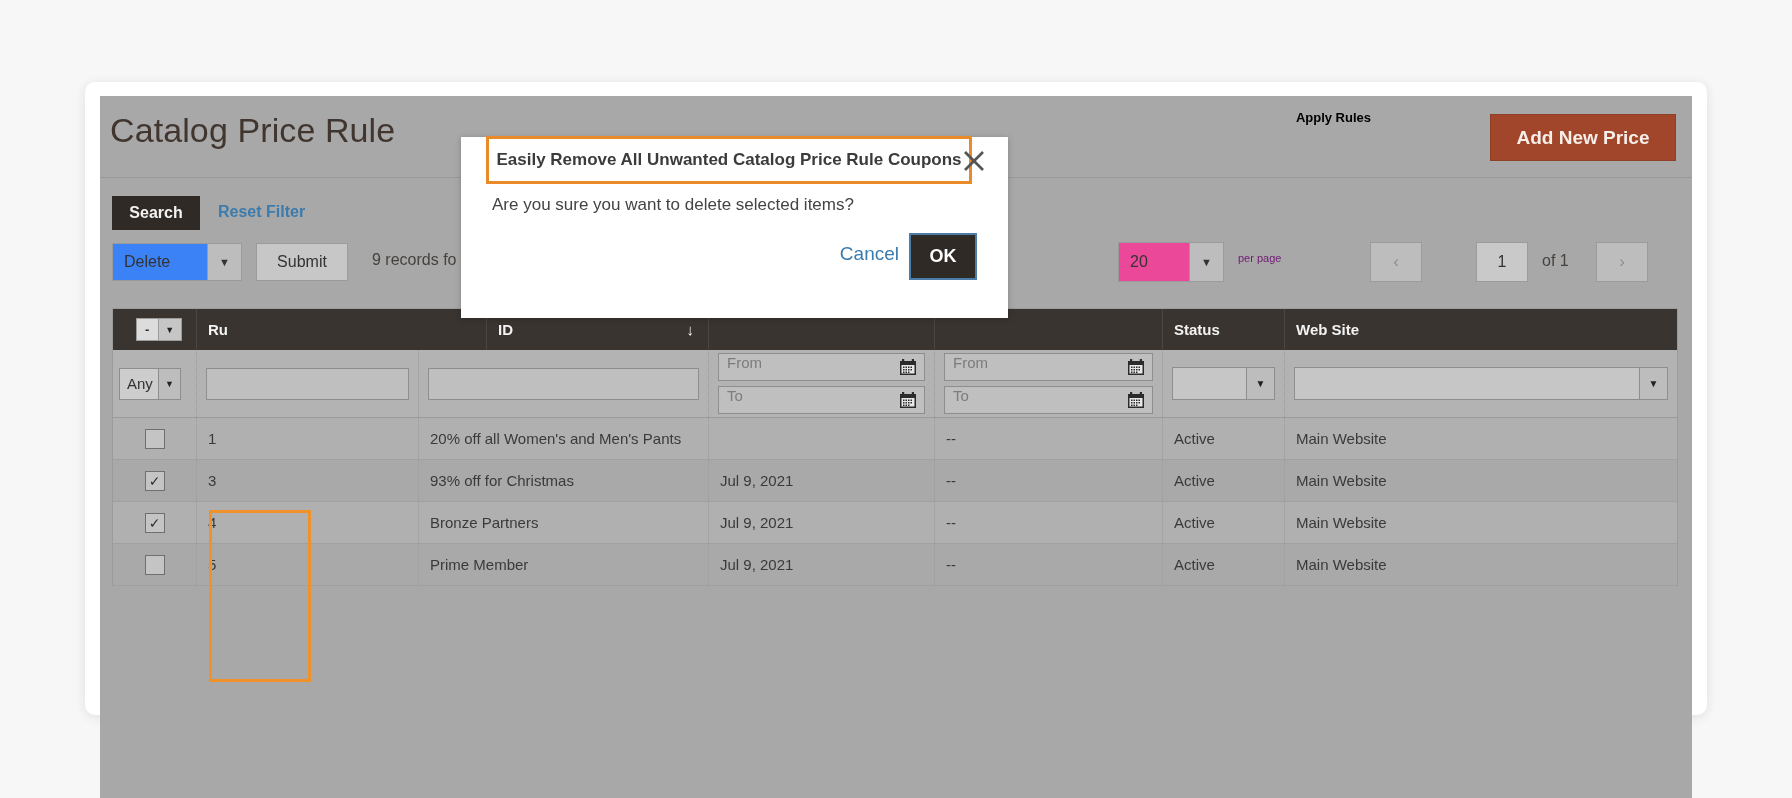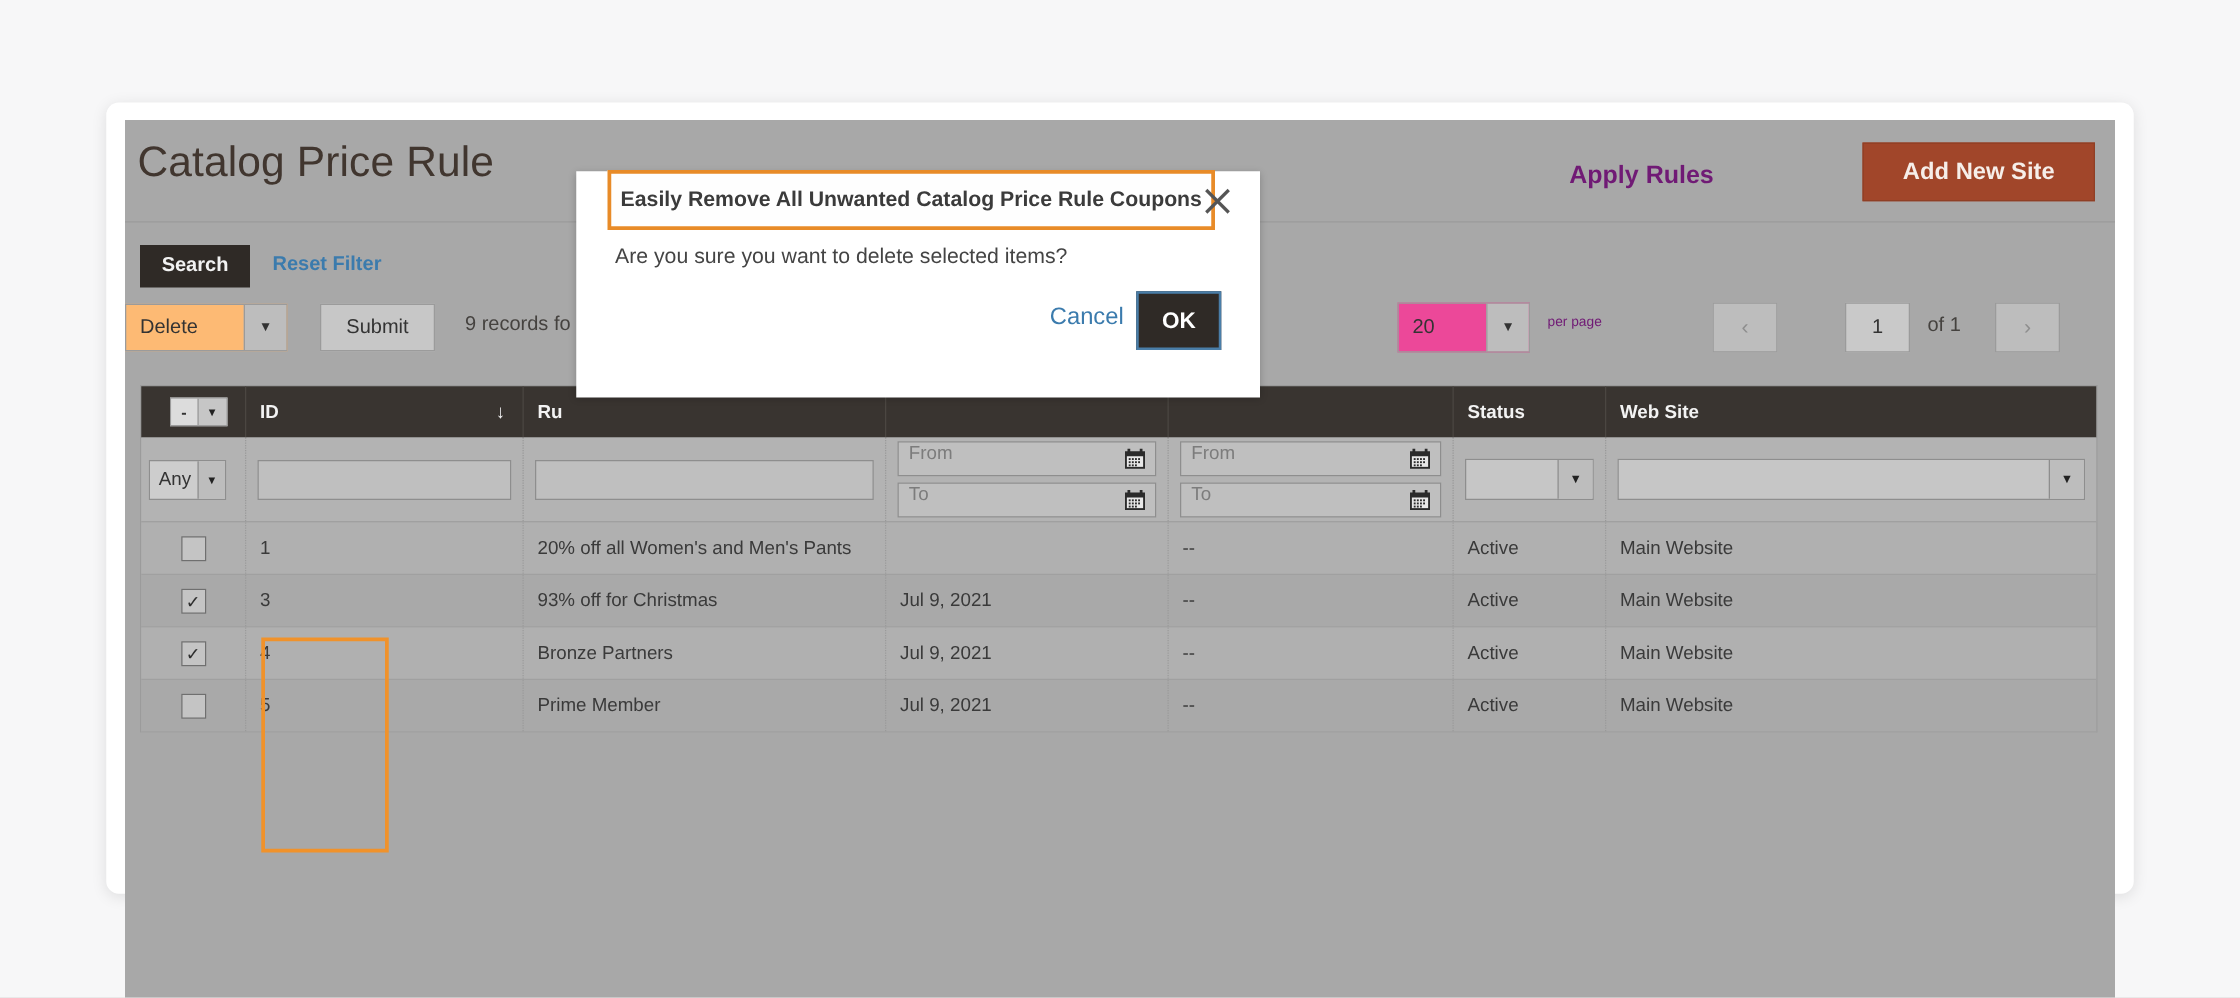--- a/index.html
+++ b/index.html
@@ -46,24 +46,24 @@
   .page-title {
     position: absolute;
     left: 10px; top: 15px;
     font-size: 34px;
     font-weight: 300;
     color: #41362f;
     letter-spacing: 0.1px;
   }
   .apply-rules-btn {
     position: absolute;
-    right: 315px; top: 32px;
-    font-size: 20px;
+    right: 315px; top: 13px;
+    font-size: 13px;
     font-weight: bold;
-    color: #701a75;
+    color: #000000;
     background: transparent;
     border: none;
     cursor: pointer;
     font-family: "Liberation Sans", sans-serif;
   }
   .add-new-rule-btn {
     position: absolute;
     right: 16px; top: 18px;
     width: 186px; height: 47px;
     background: #a1462a;
@@ -83,23 +83,23 @@
     background: #2f2a26; color: #f2f2f2;
     border: none; font-size: 16px; font-weight: bold;
     cursor: pointer; font-family: "Liberation Sans", sans-serif;
   }
   .reset-filter-link {
     position: absolute; left: 118px; top: 25px;
     font-size: 16px; font-weight: bold; color: #3b7bad;
     cursor: pointer;
   }
   .delete-select {
-    position: absolute; left: 0; top: 65px;
+    position: absolute; left: 12px; top: 65px;
     width: 130px; height: 38px;
-    background: #fdba74;
+    background: #3b82f6;
     border: 1px solid #9b9b9b;
     display: flex; align-items: center;
   }
   .delete-select .lbl { padding-left: 11px; font-size: 16px; color: #333; }
   .delete-select .caret {
     position: absolute; right: 0; top: 0;
     width: 34px; height: 36px;
     background: #bdbdbd; border-left: 1px solid #9b9b9b;
     display: flex; align-items: center; justify-content: center;
     font-size: 11px; color: #333;
@@ -295,21 +295,21 @@
 
 <div id="screen">
 
   <div class="browser-card"></div>
 
   <div class="admin-page">
 
     <div class="page-head">
       <div class="page-title">Catalog Price Rule</div>
       <button class="apply-rules-btn">Apply Rules</button>
-      <button class="add-new-rule-btn">Add New Site</button>
+      <button class="add-new-rule-btn">Add New Price</button>
     </div>
 
     <div class="toolbar">
       <button class="search-btn">Search</button>
       <span class="reset-filter-link">Reset Filter</span>
 
       <div class="delete-select">
         <span class="lbl">Delete</span>
         <span class="caret">▼</span>
       </div>
@@ -339,26 +339,26 @@
 
     <div class="grid">
 
       <div class="grid-head">
         <div class="cell c-chk">
           <span class="sel-ctl">
             <span class="a">-</span>
             <span class="b">▼</span>
           </span>
         </div>
+        <div class="cell c-rule">
+          <span>Ru</span>
+        </div>
         <div class="cell c-id">
           <span>ID</span>
           <span class="sort-arrow">↓</span>
-        </div>
-        <div class="cell c-rule">
-          <span>Ru</span>
         </div>
         <div class="cell c-start">
           <span></span>
         </div>
         <div class="cell c-end">
           <span></span>
         </div>
         <div class="cell c-stat">
           <span>Status</span>
         </div>

